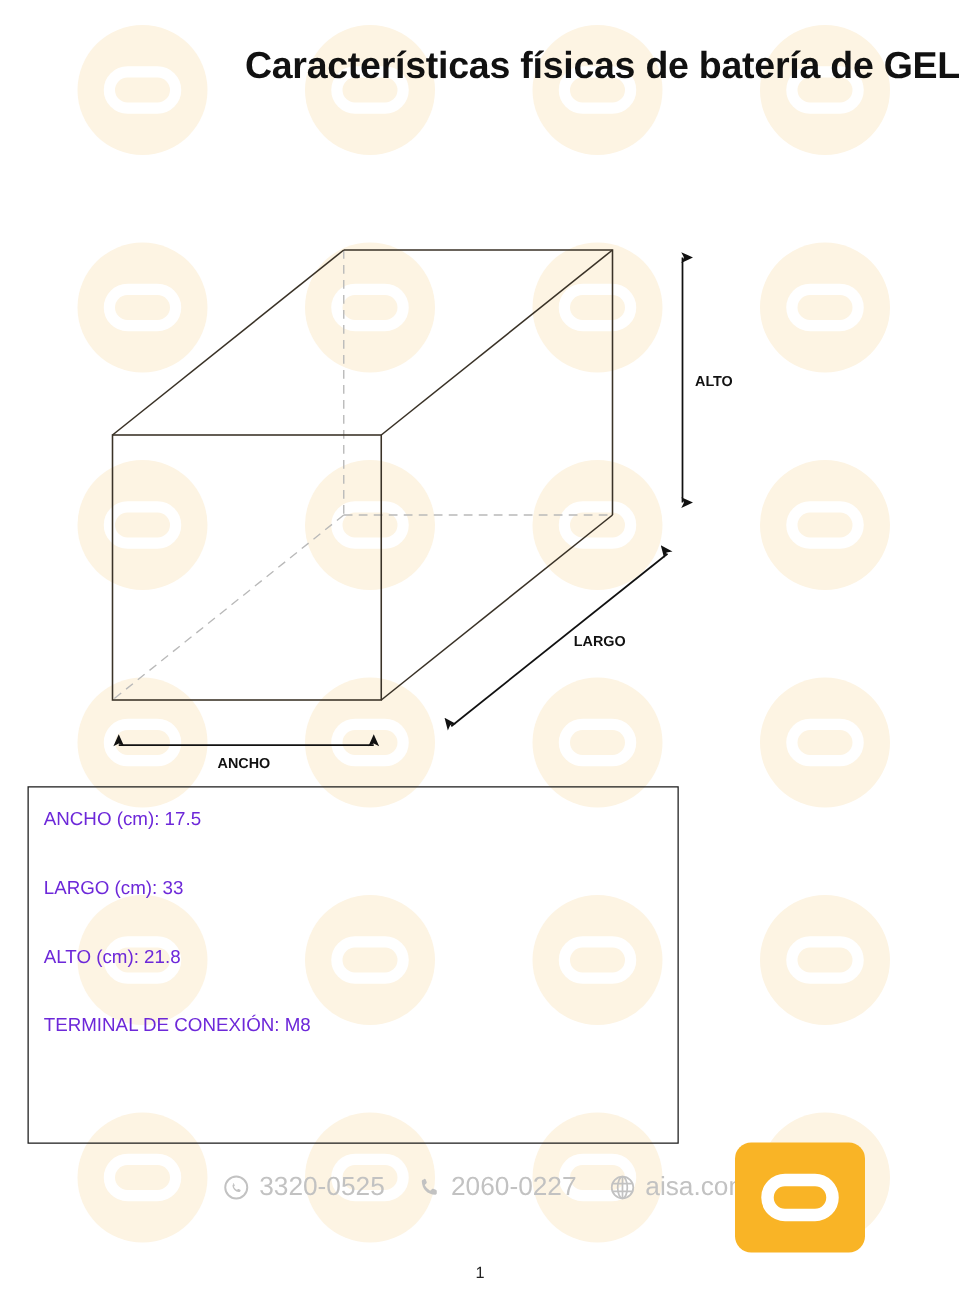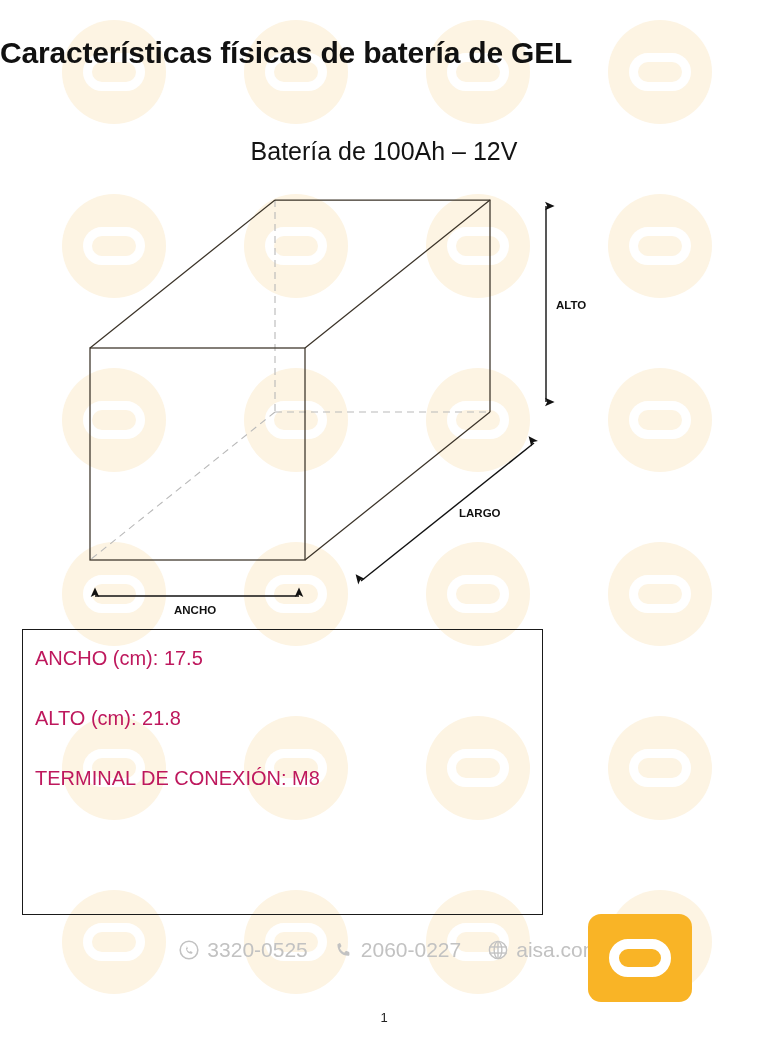--- a/index.html
+++ b/index.html
@@ -52,21 +52,21 @@
     width: 768px;
     height: 1039px;
     z-index: 2;
   }
 
   #page-title {
     position: absolute;
     left: 0;
     top: 36px;
     width: 768px;
-    text-align: left;
+    text-align: right;
     font-size: 30px;
     font-weight: bold;
     color: #111111;
     letter-spacing: -0.2px;
   }
 
   #subtitle {
     position: absolute;
     left: 0;
     top: 137px;
@@ -100,22 +100,22 @@
     left: 22px;
     top: 629px;
     width: 521px;
     height: 286px;
     border: 1.3px solid #1a1a1a;
     box-sizing: border-box;
     background: transparent;
     padding: 18px 0 0 12px;
   }
   .spec-row {
-    font-size: 20px;
-    color: #be185d;
+    font-size: 15px;
+    color: #6d28d9;
     line-height: 1;
     margin-bottom: 40px;
     white-space: nowrap;
   }
   .spec-row:last-child { margin-bottom: 0; }
 
   
   #footer-contact {
     position: absolute;
     left: 0;
@@ -245,21 +245,20 @@
       </div>
       <div class="wm" style="left: 608px; top: 890px;">
         <div class="wm-ring"></div>
       </div>
     </div>
 
   <div id="content-layer">
 
     <div id="page-title">Características físicas de batería de GEL</div>
 
-    <div id="subtitle">Batería de 100Ah – 12V</div>
 
     <div id="diagram">
       <svg width="768" height="450" viewBox="0 0 768 450">
         <defs>
           <marker id="arrUp" markerWidth="10" markerHeight="10" refX="5" refY="8.6" orient="auto" markerUnits="userSpaceOnUse">
             <path d="M5,0 L9.3,9.6 L5,7.4 L0.7,9.6 Z" fill="#111111"></path>
           </marker>
         </defs>
 
         <g stroke="#b9b9b9" stroke-width="1.1" fill="none" stroke-dasharray="7,5">
@@ -291,20 +290,21 @@
 
         <g>
           <line x1="95" y1="416" x2="299" y2="416" stroke="#111111" stroke-width="1.4" marker-start="url(#arrUp)" marker-end="url(#arrUp)"></line>
         </g>
         <text class="dim-label" x="174" y="434">ANCHO</text>
       </svg>
     </div>
 
     <div id="spec-box">
       <div class="spec-row">ANCHO (cm): 17.5</div>
+      <div class="spec-row">LARGO (cm): 33</div>
       <div class="spec-row">ALTO (cm): 21.8</div>
       <div class="spec-row">TERMINAL DE CONEXIÓN: M8</div>
     </div>
 
     <div id="footer-contact">
 
       <div class="contact-item">
         <span>
           <svg width="22" height="22" viewBox="0 0 24 24" fill="none" stroke="#c2c2c2" stroke-width="1.7">
             <circle cx="12" cy="12" r="9.6"></circle>

